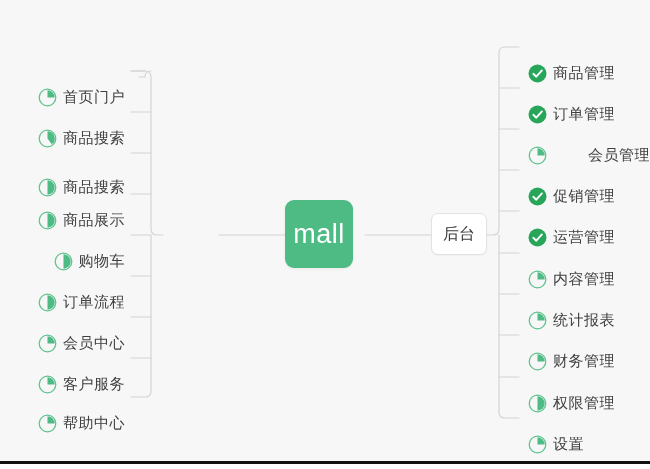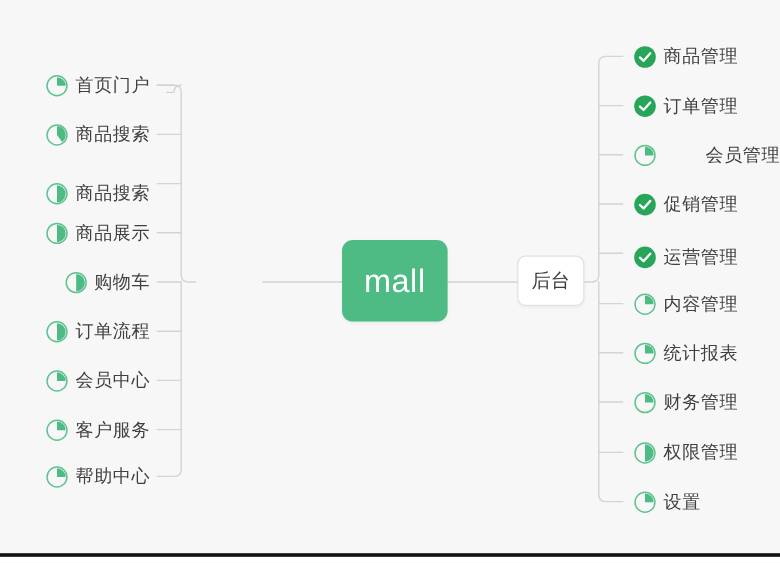--- a/index.html
+++ b/index.html
@@ -24,20 +24,21 @@
   #bottom-pad{
     position:absolute;left:0;bottom:0;width:650px;height:5px;
     background:#ffffff;
   }
   #wires{position:absolute;left:0;top:0;width:650px;height:469px;pointer-events:none;}
 
   
   .leaf{
     position:absolute;height:26px;display:flex;align-items:center;
     white-space:nowrap;
+    margin-top:26px;
   }
   .leaf.left{justify-content:flex-end;right:525px;}
   .leaf.right{justify-content:flex-start;left:528px;}
   .leaf-label{
     font-size:15px;color:#404040;letter-spacing:.5px;
   }
   .leaf.left .leaf-label{margin-left:6px;}
   .leaf.right .leaf-label{margin-left:6px;}
 
   .ico{width:19px;height:19px;flex:0 0 19px;position:relative;display:block;}
@@ -50,21 +51,21 @@
   }
   .node.branch{
     width:56px;height:42px;background:#ffffff;
     border:1px solid #e2e2e2;border-radius:7px;
     font-size:16px;color:#3b3b3b;
     box-shadow:0 1px 2px rgba(0,0,0,.04);
   }
   #node-front{left:163px;top:213px;}
   #node-back{left:431px;top:213px;}
   #node-root{
-    left:285px;top:200px;width:88px;height:68px;
+    left:285px;top:200px;width:68px;height:68px;
     background:#4ebb85;border-radius:9px;
     color:#ffffff;font-size:27px;letter-spacing:.5px;
     box-shadow:0 1px 3px rgba(0,0,0,.06);
   }
 </style>
 </head>
 <body>
 
 <div id="canvas">
 
@@ -219,21 +220,21 @@
       </div>
       <div class="leaf right" style="top: 157px;">
         <span class="ico">
           <svg viewBox="0 0 19 19">
     <circle cx="9.5" cy="9.5" r="9" fill="#27a65a"></circle>
     <path d="M5.3 9.8 L8.3 12.7 L13.9 6.4" fill="none" stroke="#ffffff" stroke-width="1.9" stroke-linecap="round" stroke-linejoin="round"></path>
   </svg>
         </span>
         <span class="leaf-label">促销管理</span>
       </div>
-      <div class="leaf right" style="top: 198px; align-items: flex-end;">
+      <div class="leaf right" style="top: 198px;">
         <span class="ico">
           <svg viewBox="0 0 19 19">
     <circle cx="9.5" cy="9.5" r="9" fill="#27a65a"></circle>
     <path d="M5.3 9.8 L8.3 12.7 L13.9 6.4" fill="none" stroke="#ffffff" stroke-width="1.9" stroke-linecap="round" stroke-linejoin="round"></path>
   </svg>
         </span>
         <span class="leaf-label">运营管理</span>
       </div>
       <div class="leaf right" style="top: 240px;">
         <span class="ico">

